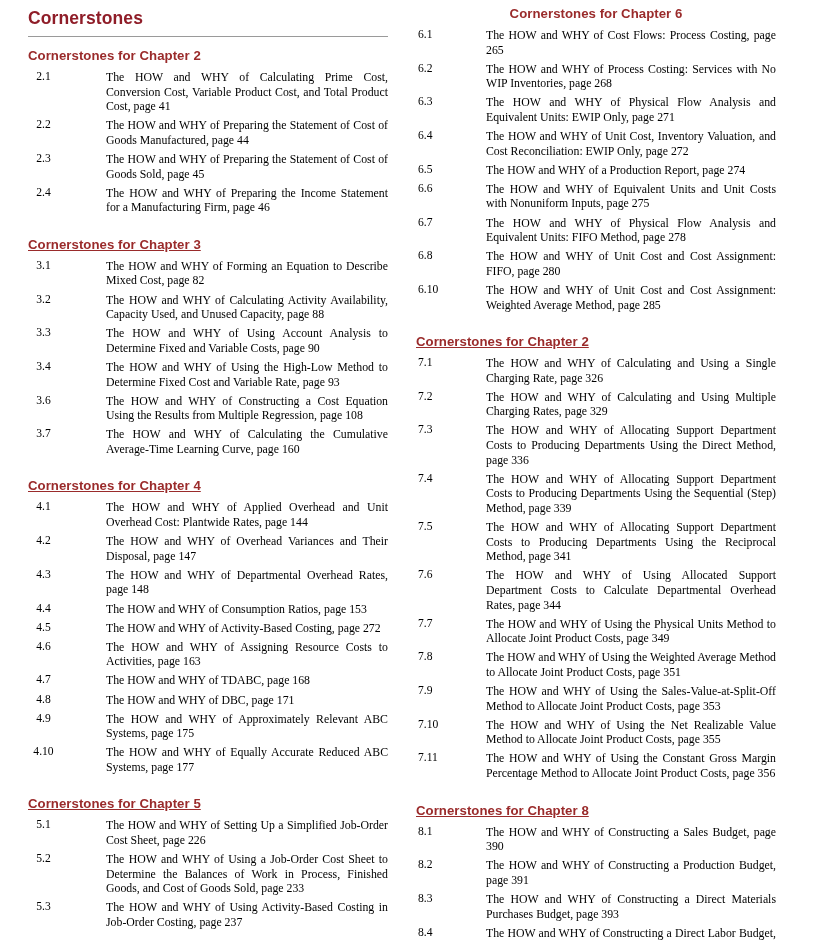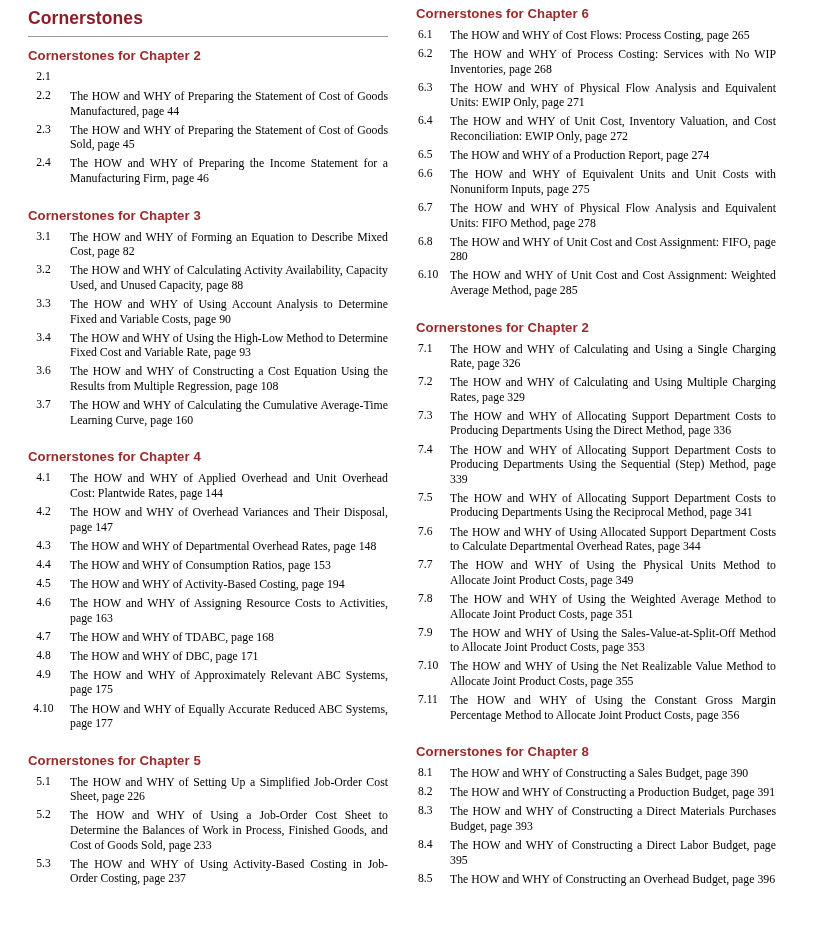--- a/index.html
+++ b/index.html
@@ -46,27 +46,30 @@
   .chap-head {
     font-family: "Liberation Sans", sans-serif;
     font-weight: bold;
     font-size: 13.2px;
     color: #9a2b2b;
     margin: 0 0 7px 0;
     letter-spacing: 0.05px;
   }
   .chap-head.spaced {
     margin-top: 22px;
+    text-decoration: underline;
   }
   .chap-head.right-first {
     margin-top: 2px;
+    text-align: center;
   }
   .entry {
     display: flex;
     margin-bottom: 4.5px;
+    gap: 36px;
   }
   .num {
     flex: 0 0 42px;
     text-align: center;
     padding-right: 11px;
     font-size: 11.6px;
     line-height: 14.6px;
     box-sizing: border-box;
   }
   .col.right .num {
@@ -94,20 +97,21 @@
   <div class="columns">
 
     <div class="col left">
       <div class="main-title">Cornerstones</div>
       <div class="title-rule"></div>
 
       <div class="block">
         <div class="chap-head">Cornerstones for Chapter 2</div>
         <div class="entry">
           <div class="num">2.1</div>
+          <div class="txt">The HOW and WHY of Calculating Prime Cost, Conversion Cost, Variable Product Cost, and Total Product Cost, page 41</div>
         </div>
         <div class="entry">
           <div class="num">2.2</div>
           <div class="txt">The HOW and WHY of Preparing the Statement of Cost of Goods Manufactured, page 44</div>
         </div>
         <div class="entry">
           <div class="num">2.3</div>
           <div class="txt">The HOW and WHY of Preparing the Statement of Cost of Goods Sold, page 45</div>
         </div>
         <div class="entry">
@@ -157,21 +161,21 @@
         <div class="entry">
           <div class="num">4.3</div>
           <div class="txt">The HOW and WHY of Departmental Overhead Rates, page 148</div>
         </div>
         <div class="entry">
           <div class="num">4.4</div>
           <div class="txt">The HOW and WHY of Consumption Ratios, page 153</div>
         </div>
         <div class="entry">
           <div class="num">4.5</div>
-          <div class="txt">The HOW and WHY of Activity-Based Costing, page 194</div>
+          <div class="txt">The HOW and WHY of Activity-Based Costing, page 272</div>
         </div>
         <div class="entry">
           <div class="num">4.6</div>
           <div class="txt">The HOW and WHY of Assigning Resource Costs to Activities, page 163</div>
         </div>
         <div class="entry">
           <div class="num">4.7</div>
           <div class="txt">The HOW and WHY of TDABC, page 168</div>
         </div>
         <div class="entry">

